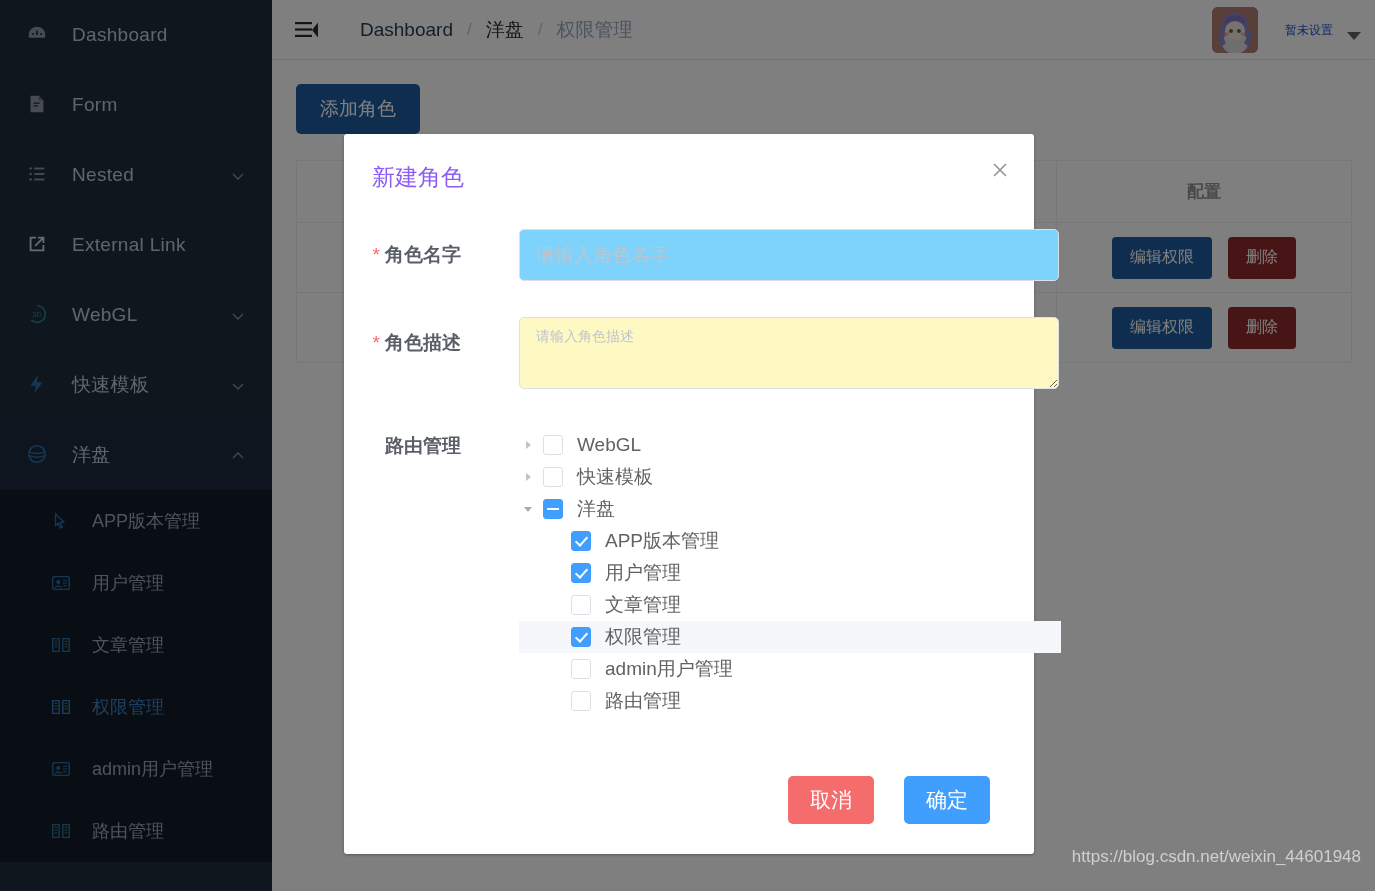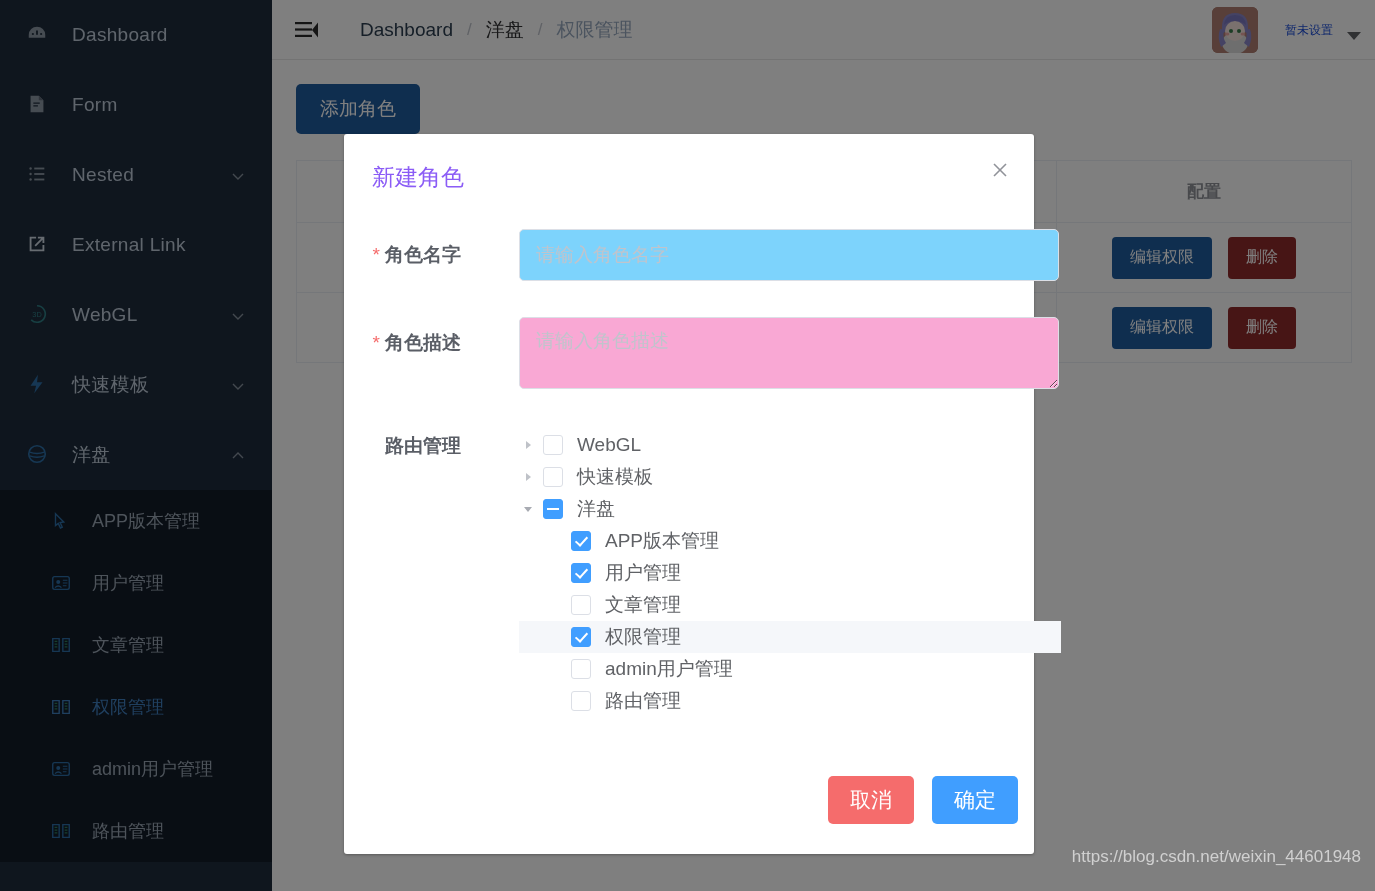--- a/index.html
+++ b/index.html
@@ -192,27 +192,27 @@
     padding: 0 16px;
     font-family: inherit;
     outline: none;
     background: #7dd3fc;
   }
   .el-input::placeholder { color: #c0c4cc; }
   .el-textarea {
     width: 540px; height: 72px;
     border: 1px solid #dcdfe6;
     border-radius: 5px;
-    font-size: 19px;
+    font-size: 14px;
     color: #606266;
     padding: 10px 16px;
     font-family: inherit;
     outline: none;
     resize: vertical;
-    background: #f9a8d4;
+    background: #fef9c3;
   }
   .el-textarea::placeholder { color: #c0c4cc; }
 
   .tree-row-label { line-height: 34px; }
   .tree { width: 542px; }
   .tree-node {
     display: flex; align-items: center;
     height: 32px;
     font-size: 19px;
     color: #606266;
@@ -245,22 +245,22 @@
     border-top: 0; border-left: 0;
     transform: rotate(42deg);
   }
   .cbox.indeterminate::after {
     content: "";
     position: absolute; left: 3px; top: 8px;
     width: 12px; height: 2px; background: #fff;
   }
 
   .dlg-foot {
-    position: absolute; right: 16px; bottom: 30px;
-    display: flex; gap: 18px;
+    position: absolute; right: 44px; bottom: 30px;
+    display: flex; gap: 30px;
   }
   .btn {
     border: none; border-radius: 5px; color: #fff;
     font-size: 21px; height: 48px; width: 86px;
     cursor: pointer; font-family: inherit;
   }
   .btn-cancel { background: #f56c6c; }
   .btn-ok { background: #409eff; }
 </style>
 </head>

